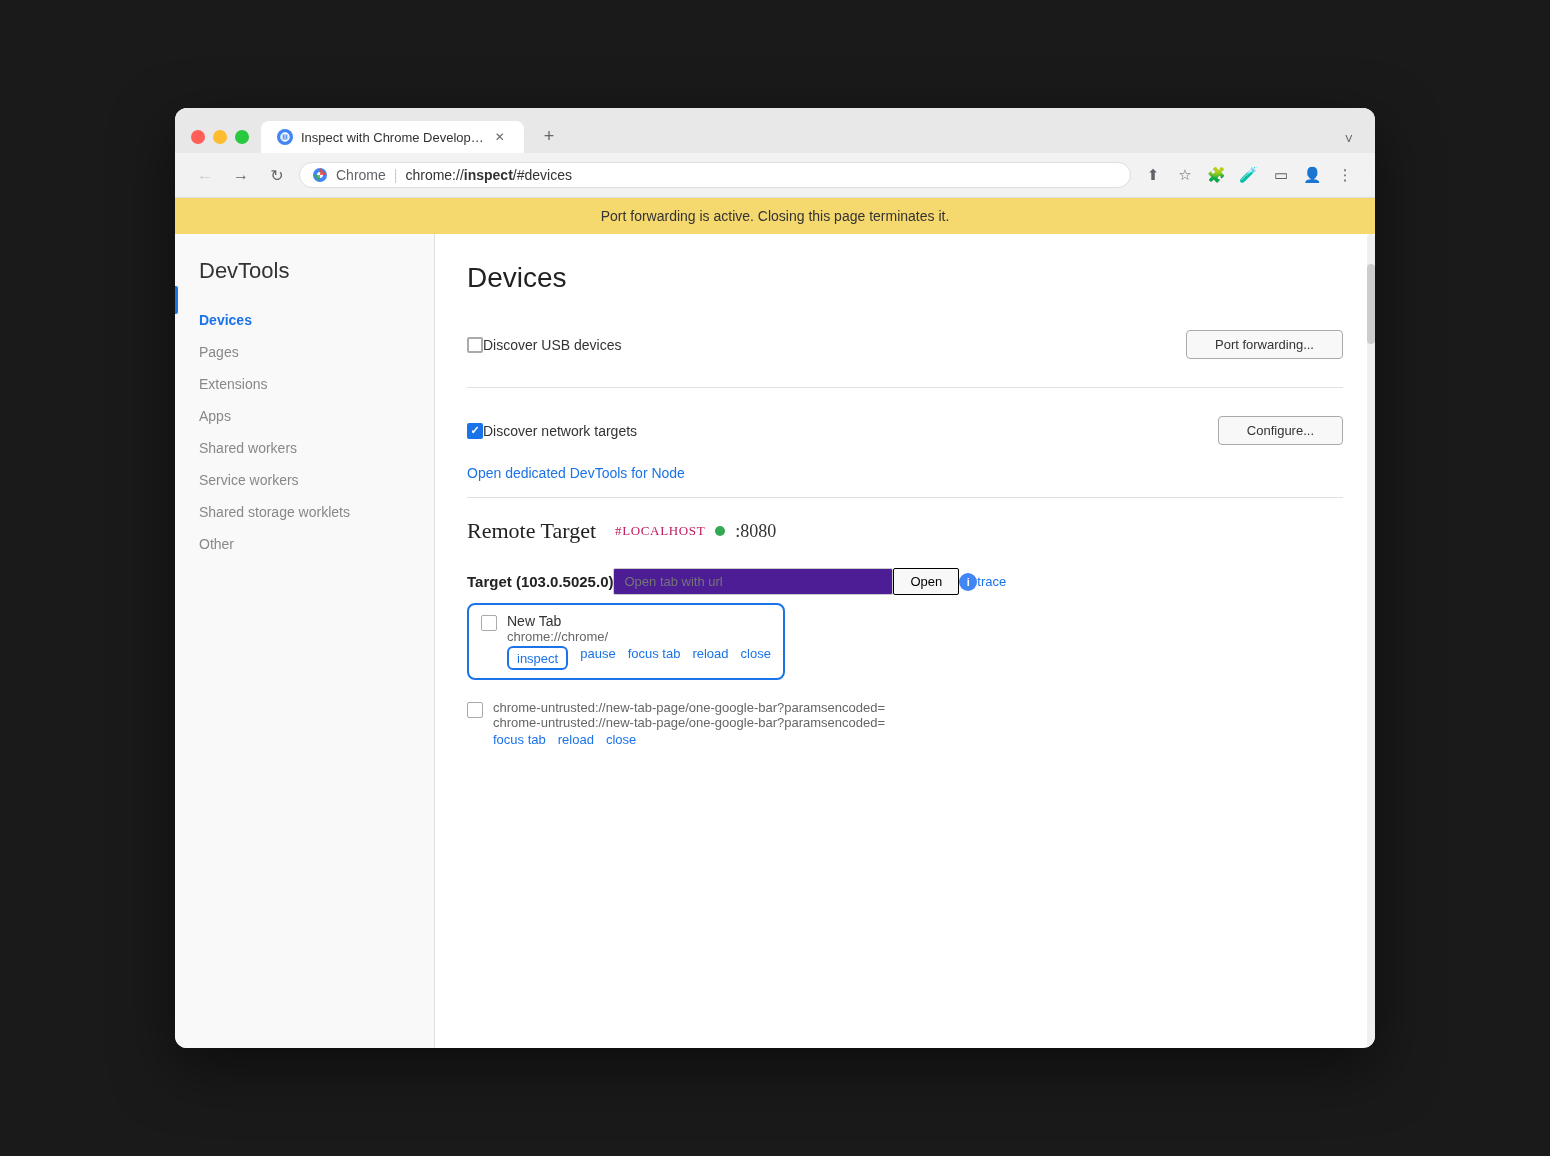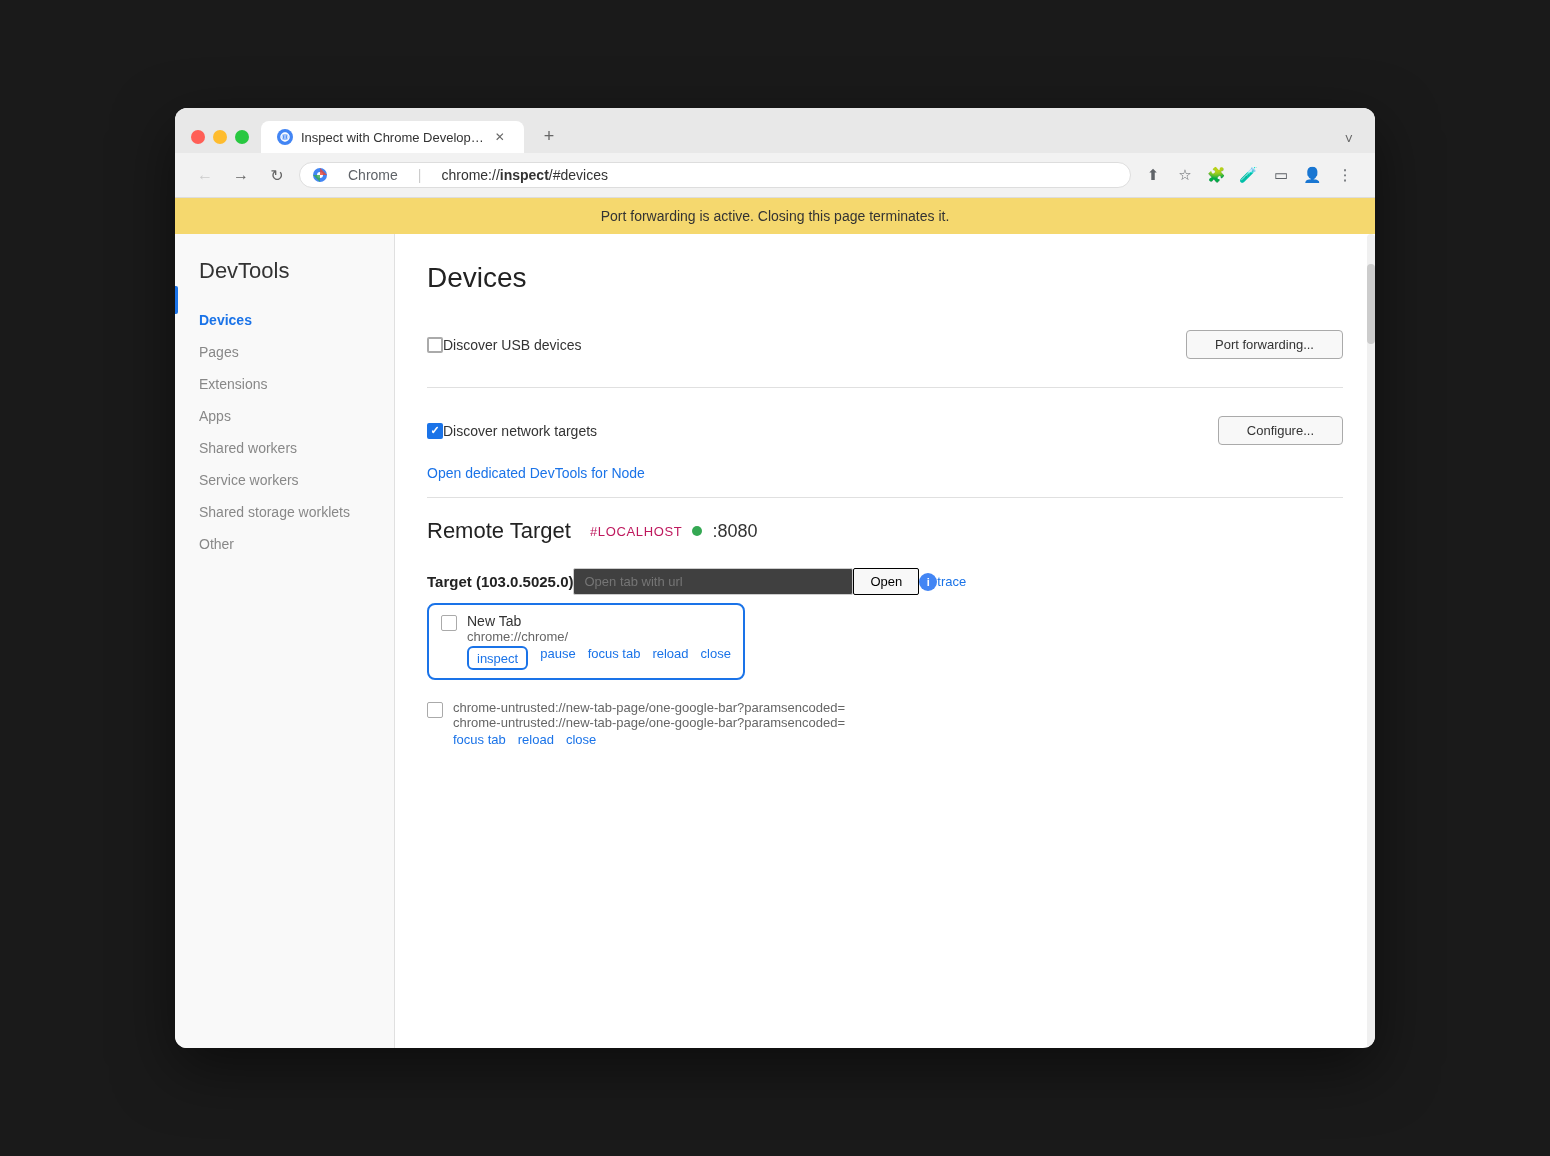--- a/index.html
+++ b/index.html
@@ -127,21 +127,21 @@
     }
     .nav-btn.disabled { color: #ccc; cursor: default; }
     .address-bar {
       flex: 1;
       display: flex;
       align-items: flex-end;
       background: #ffffff;
       border: 1px solid #ddd;
       border-radius: 20px;
       padding: 4px 12px;
-      gap: 20px;
+      gap: 8px;
       font-size: 14px;
       color: #333;
     }
     .address-bar-icon {
       width: 16px;
       height: 16px;
       color: #5f6368;
     }
     .address-site {
       color: #5f6368;
@@ -186,21 +186,21 @@
       color: #333;
     }
     
     .main-content {
       display: flex;
       flex: 1;
       overflow: hidden;
     }
     
     .sidebar {
-      width: 220px;
+      width: 260px;
       padding: 24px 0;
       border-right: 1px solid #e0e0e0;
       background: #f9f9f9;
       position: relative;
     }
     .sidebar-indicator {
       position: absolute;
       left: 0;
       top: 52px;
       width: 3px;
@@ -296,20 +296,21 @@
       display: block;
       margin: 8px 0 16px;
     }
     
     .remote-target-header {
       display: flex;
       align-items: center;
       gap: 10px;
       margin-bottom: 16px;
       margin-top: 20px;
+      font-family: Liberation Serif, serif;
     }
     .remote-target-title {
       font-size: 22px;
       font-weight: 400;
       color: #222;
     }
     .remote-target-host {
       font-size: 13px;
       color: #be185d;
       letter-spacing: 0.05em;
@@ -338,21 +339,21 @@
       font-weight: 700;
       color: #222;
     }
     .open-tab-input {
       flex: 1;
       padding: 5px 10px;
       border: 1px solid #ccc;
       border-radius: 2px;
       font-size: 13px;
       color: #999;
-      background: #404040;
+      background: #4c1d95;
       max-width: 280px;
     }
     .open-btn {
       padding: 5px 16px;
       border: 1px solid #000000;
       background: #f8f8f8;
       font-size: 13px;
       cursor: pointer;
       border-radius: 2px;
     }

